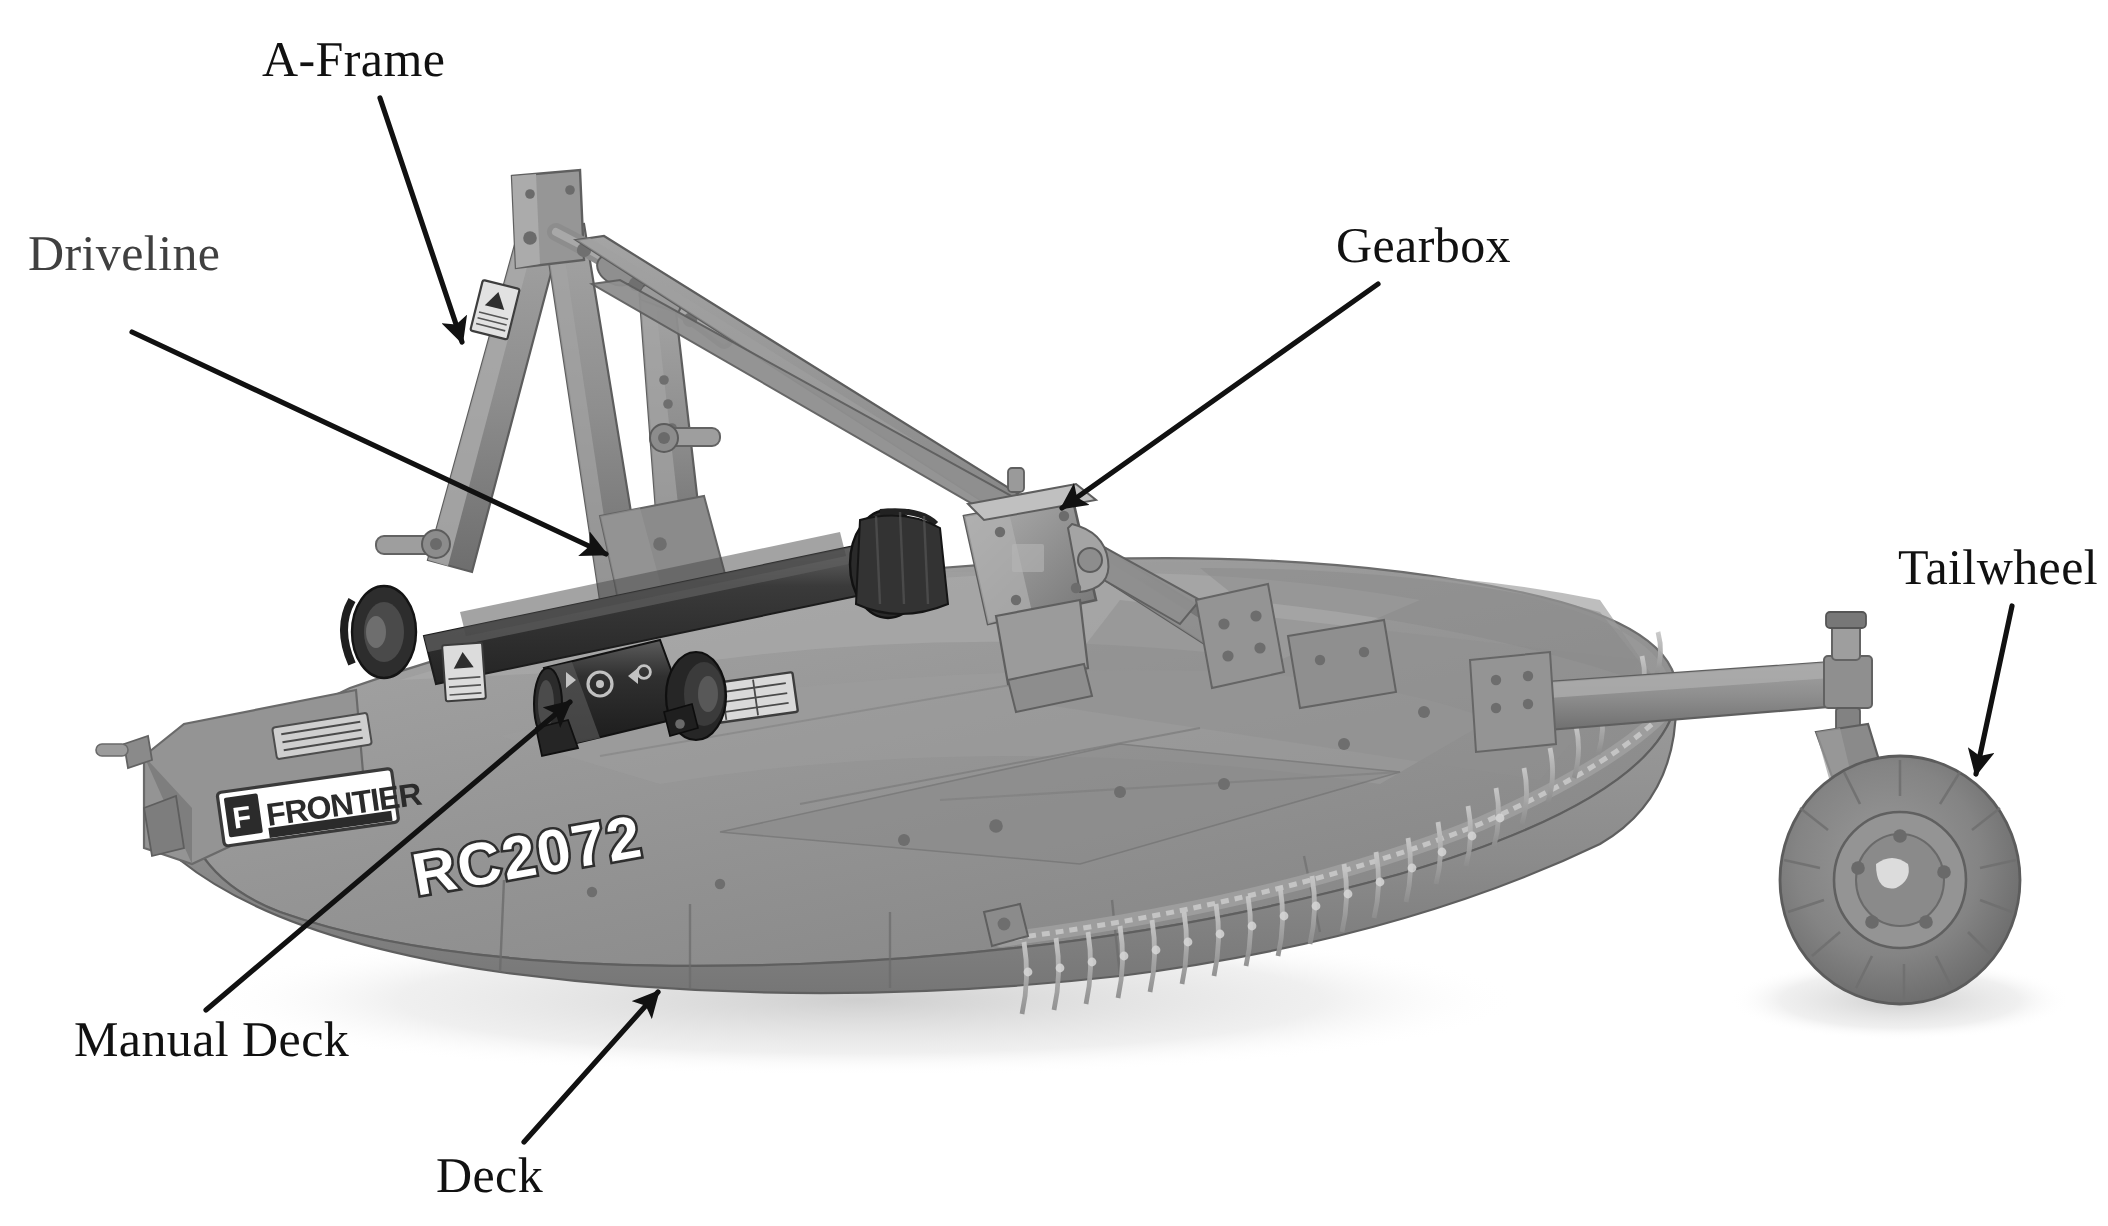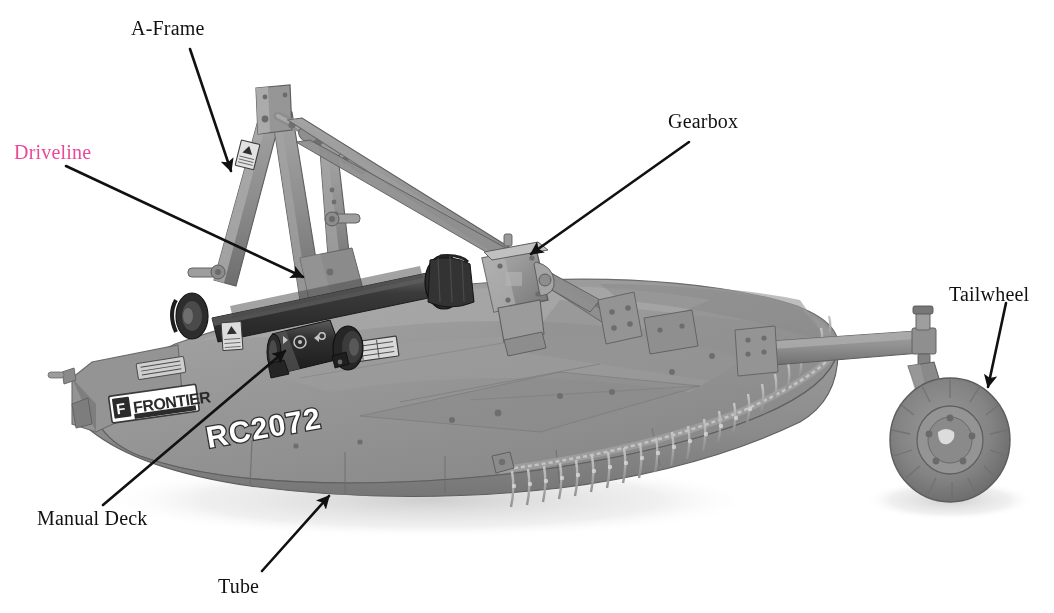--- a/index.html
+++ b/index.html
@@ -12,21 +12,21 @@
     width: 1054px;
     height: 613px;
     background: #ffffff;
     overflow: hidden;
     font-family: "Liberation Serif", "DejaVu Serif", serif;
   }
   .callout-label {
     position: absolute;
     color: #111111;
     font-family: "Liberation Serif", "DejaVu Serif", serif;
-    font-size: 20px;
+    font-size: 25px;
     line-height: 1;
     white-space: nowrap;
     letter-spacing: 0.2px;
   }
   #artwork {
     position: absolute;
     left: 0; top: 0;
     width: 1054px;
     height: 613px;
   }
@@ -459,20 +459,20 @@
         <line x1="66" y1="166" x2="303" y2="277" marker-end="url(#ahead)" stroke="#111111"></line>
         <line x1="689" y1="142" x2="531" y2="254" marker-end="url(#ahead)" stroke="#111111"></line>
         <line x1="1006" y1="303" x2="988" y2="387" marker-end="url(#ahead)" stroke="#111111"></line>
         <line x1="103" y1="505" x2="285" y2="351" marker-end="url(#ahead)" stroke="#111111"></line>
         <line x1="262" y1="571" x2="329" y2="496" marker-end="url(#ahead)" stroke="#111111"></line>
       </g>
   </svg>
 
   <div id="label-layer">
       <div class="callout-label" style="left: 131px; top: 18px; color: rgb(17, 17, 17);">A-Frame</div>
-      <div class="callout-label" style="left: 14px; top: 142px; color: #ec4899;">Driveline</div>
+      <div class="callout-label" style="left: 14px; top: 115px; color: #404040;">Driveline</div>
       <div class="callout-label" style="left: 645px; top: 111px; color: rgb(17, 17, 17); margin-left: 23px;">Gearbox</div>
-      <div class="callout-label" style="left: 949px; top: 272px; color: rgb(17, 17, 17); margin-top: 12px;">Tailwheel</div>
+      <div class="callout-label" style="left: 949px; top: 272px; color: rgb(17, 17, 17);">Tailwheel</div>
       <div class="callout-label" style="left: 37px; top: 508px; color: rgb(17, 17, 17);">Manual Deck</div>
-      <div class="callout-label" style="left: 218px; top: 576px; color: rgb(17, 17, 17);">Tube</div>
+      <div class="callout-label" style="left: 218px; top: 576px; color: rgb(17, 17, 17);">Deck</div>
     </div>
 
 </div>
 
 </body></html>

